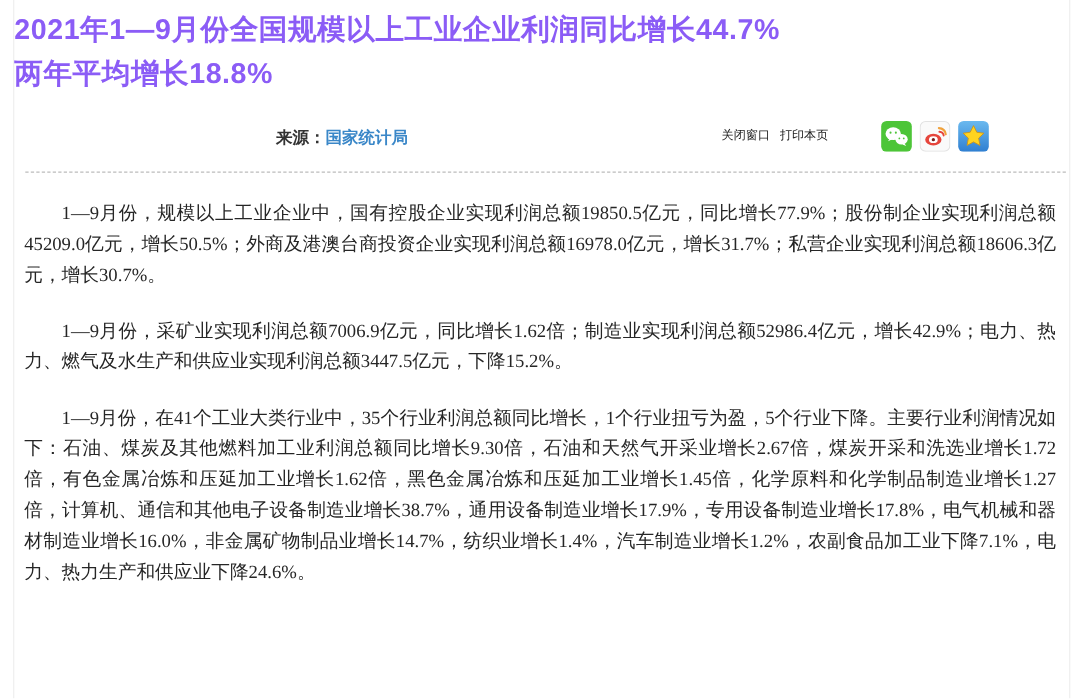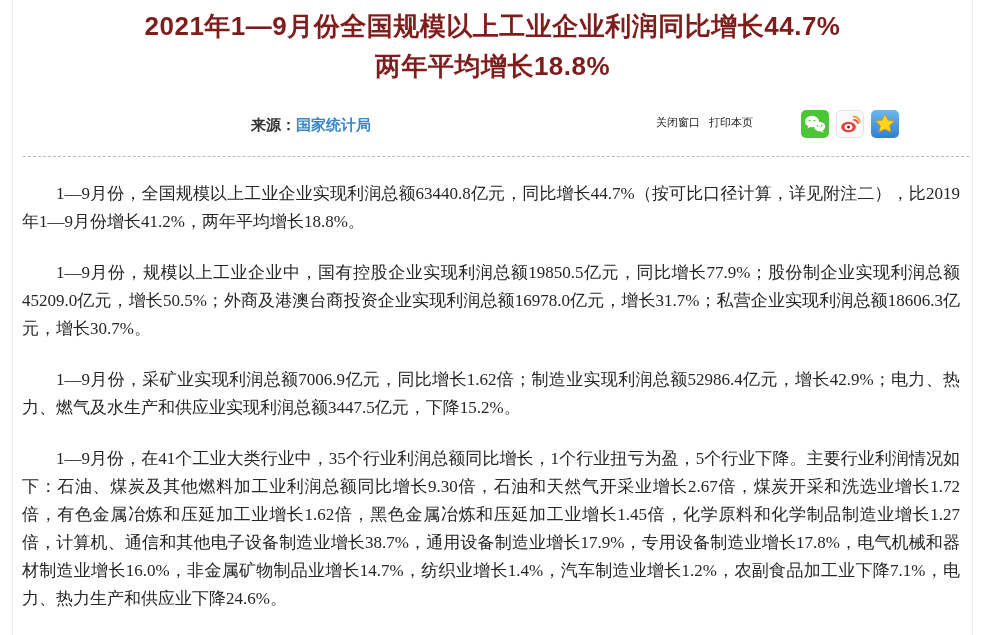--- a/index.html
+++ b/index.html
@@ -12,26 +12,26 @@
     width: 961px; height: 635px;
     border-left: 1px solid #ededed;
     border-right: 1px solid #ededed;
     background: #ffffff;
   }
 
   .page-title {
     position: absolute;
     top: 6px; left: 0;
     width: 100%;
-    text-align: center;
+    text-align: left;
     font-family: "Liberation Sans", "DejaVu Sans", sans-serif;
     font-weight: 700;
     font-size: 26px;
     line-height: 40px;
-    color: #7f1d1d;
+    color: #8b5cf6;
     letter-spacing: 0.5px;
   }
 
   .meta-row {
     position: absolute;
     top: 110px; left: 0;
     width: 100%; height: 32px;
     font-size: 15px;
     color: #333333;
   }
@@ -118,19 +118,18 @@
         </defs>
         <rect width="28" height="28" rx="5" fill="url(#qzg)"></rect>
         <path d="M14 4.2 L17 10.2 L23.4 11.1 L18.7 15.6 L19.9 22.2 L14 19 L8.1 22.2 L9.3 15.6 L4.6 11.1 L11 10.2 Z" fill="#ffd41f" stroke="#c9931a" stroke-width="0.8"></path>
       </svg>
     </span>
   </div>
 
   <div class="dotted-divider"></div>
 
   <div class="article">
-    <p>1—9月份，全国规模以上工业企业实现利润总额63440.8亿元，同比增长44.7%（按可比口径计算，详见附注二），比2019年1—9月份增长41.2%，两年平均增长18.8%。</p>
     <p>1—9月份，规模以上工业企业中，国有控股企业实现利润总额19850.5亿元，同比增长77.9%；股份制企业实现利润总额45209.0亿元，增长50.5%；外商及港澳台商投资企业实现利润总额16978.0亿元，增长31.7%；私营企业实现利润总额18606.3亿元，增长30.7%。</p>
     <p>1—9月份，采矿业实现利润总额7006.9亿元，同比增长1.62倍；制造业实现利润总额52986.4亿元，增长42.9%；电力、热力、燃气及水生产和供应业实现利润总额3447.5亿元，下降15.2%。</p>
     <p>1—9月份，在41个工业大类行业中，35个行业利润总额同比增长，1个行业扭亏为盈，5个行业下降。主要行业利润情况如下：石油、煤炭及其他燃料加工业利润总额同比增长9.30倍，石油和天然气开采业增长2.67倍，煤炭开采和洗选业增长1.72倍，有色金属冶炼和压延加工业增长1.62倍，黑色金属冶炼和压延加工业增长1.45倍，化学原料和化学制品制造业增长1.27倍，计算机、通信和其他电子设备制造业增长38.7%，通用设备制造业增长17.9%，专用设备制造业增长17.8%，电气机械和器材制造业增长16.0%，非金属矿物制品业增长14.7%，纺织业增长1.4%，汽车制造业增长1.2%，农副食品加工业下降7.1%，电力、热力生产和供应业下降24.6%。</p>
   </div>
 
 </div>
 
 </body></html>

